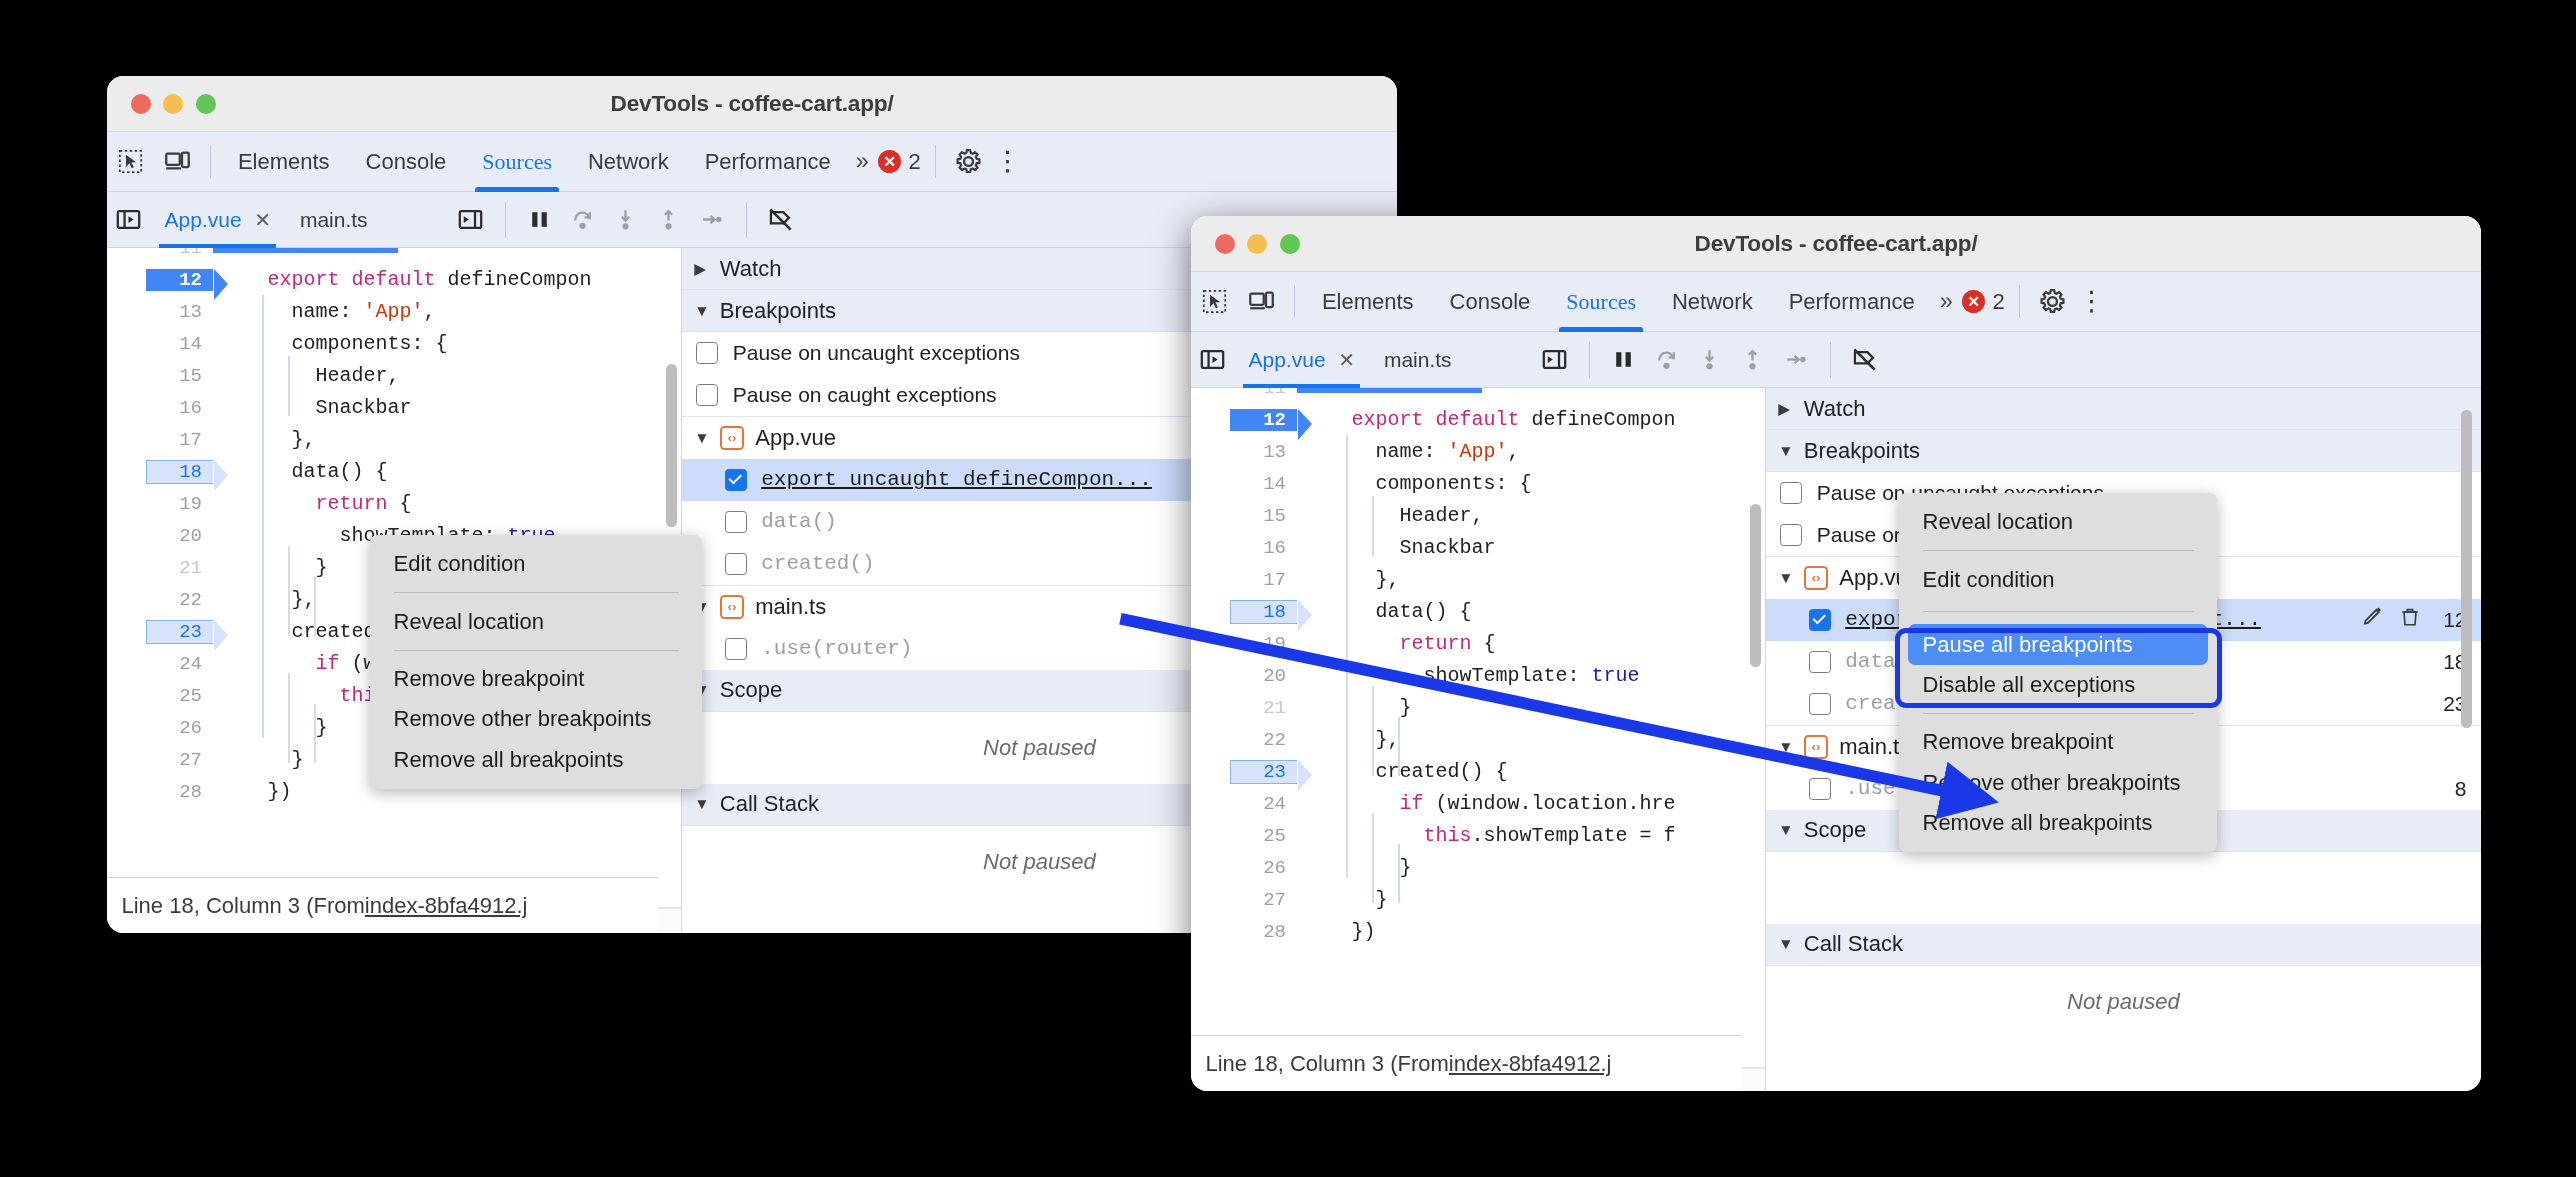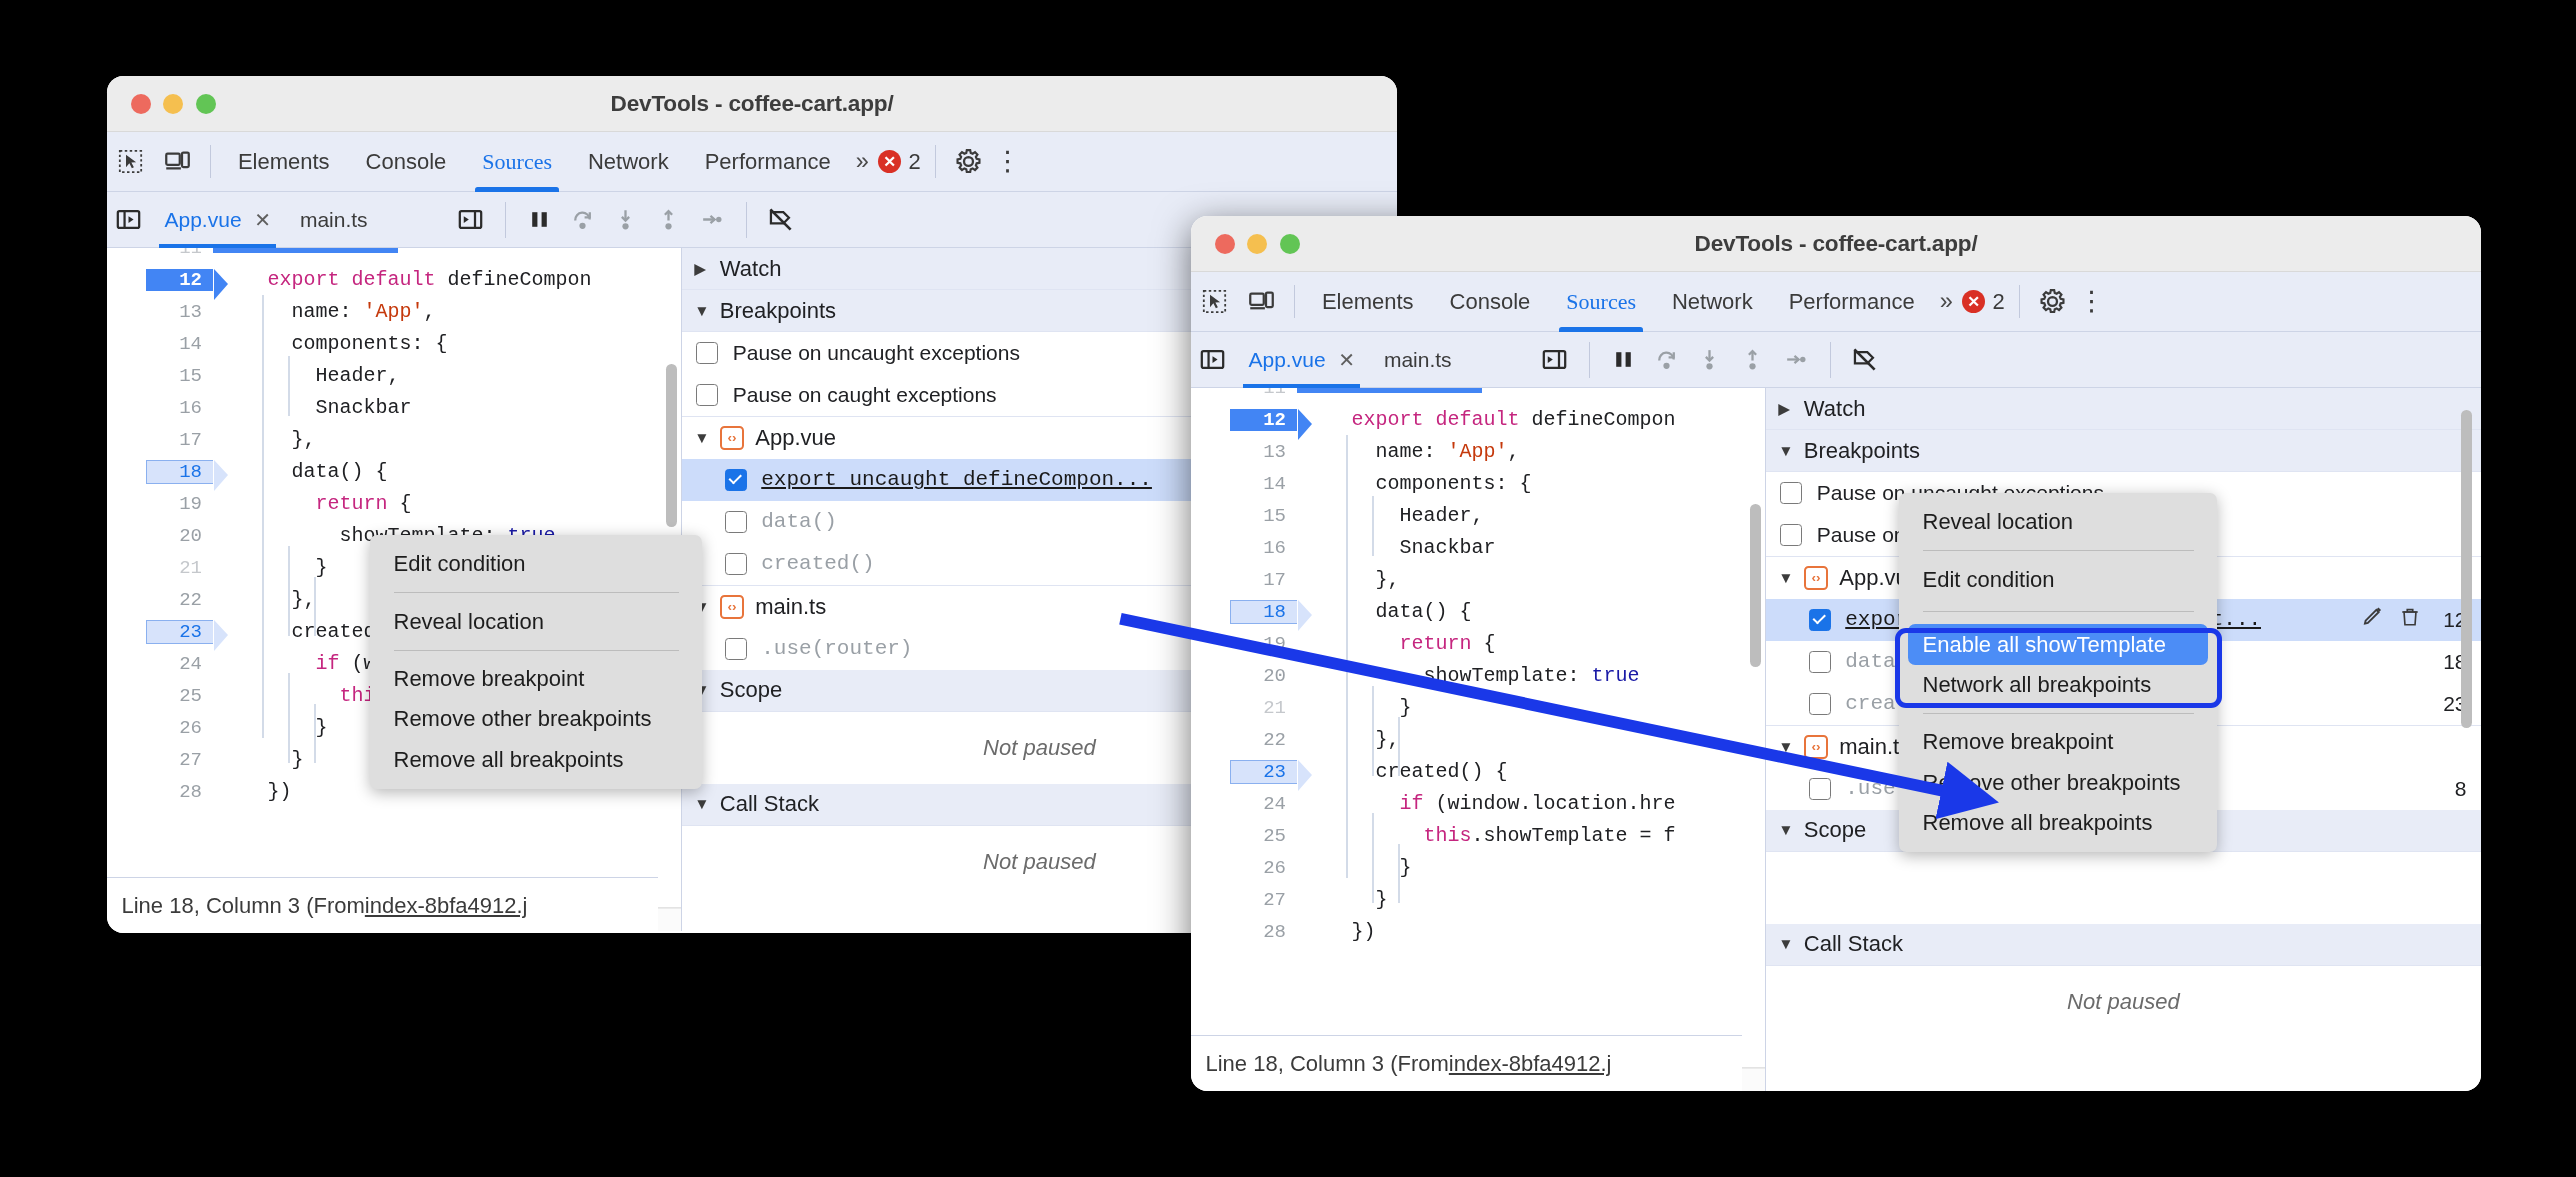--- a/index.html
+++ b/index.html
@@ -852,22 +852,22 @@
       <div class="notpaused">Not paused</div>
 
       <div class="scroll-v" style="right:9px; top:22px; height:318px;"></div>
     </div>
 
     <div class="ctxmenu" id="w2-ctx" style="left:708px; top:105px; width:318px;">
         <div class="ctx-item">Reveal location</div>
         <div class="ctx-sep"></div>
         <div class="ctx-item">Edit condition</div>
         <div class="ctx-sep" style="margin-top:11px;margin-bottom:12.6px;"></div>
-        <div class="ctx-item hl" style="background: rgb(76, 141, 246);">Enable all showTemplate</div>
-        <div class="ctx-item">Network all breakpoints</div>
+        <div class="ctx-item hl" style="background: rgb(76, 141, 246);">Pause all breakpoints</div>
+        <div class="ctx-item">Disable all exceptions</div>
         <div class="ctx-sep"></div>
         <div class="ctx-item">Remove breakpoint</div>
         <div class="ctx-item">Remove other breakpoints</div>
         <div class="ctx-item">Remove all breakpoints</div>
       </div>
     <div class="ctx-hl-box" id="w2-hlbox" style="left: 704px; top: 240px; width: 327px; height: 80px; border-color: rgb(26, 56, 232);"></div>
   </div>
 
   <div class="statusbar" style="width:551px;">
     <span>Line 18, Column 3 (From </span>

